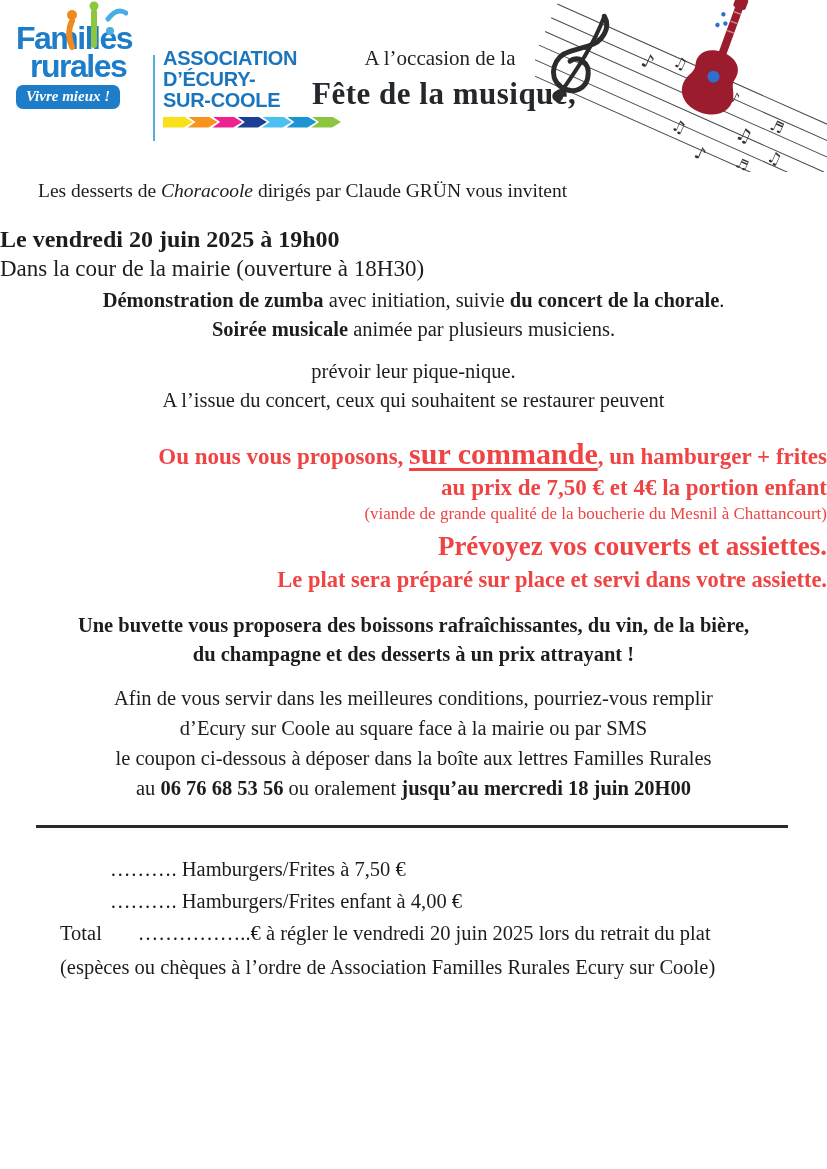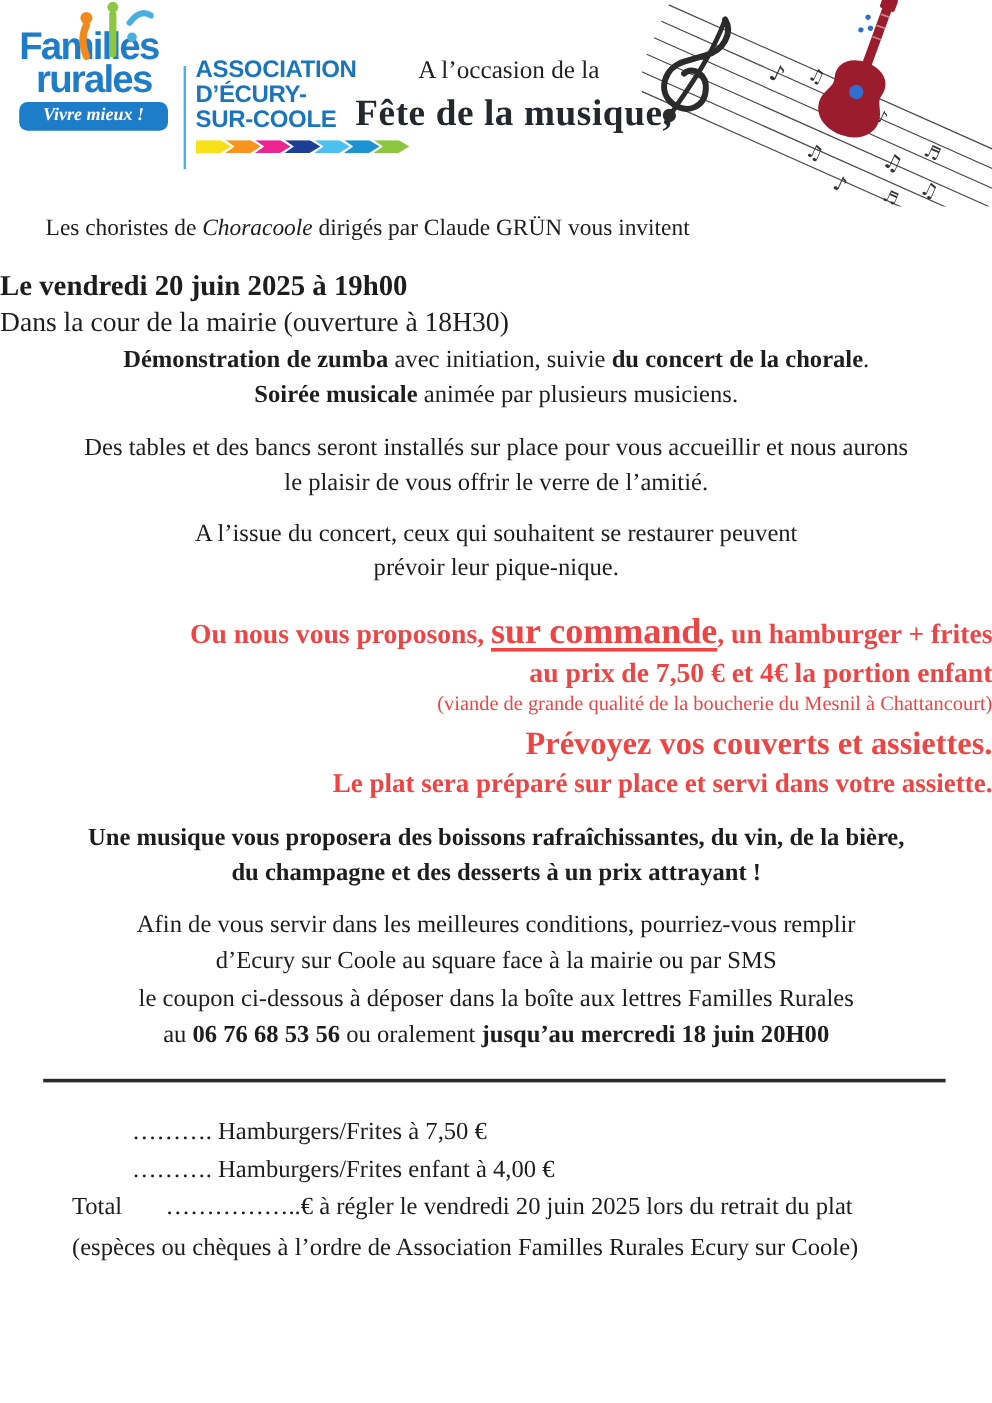--- a/index.html
+++ b/index.html
@@ -8,29 +8,29 @@
     margin:0 auto;overflow:hidden;
     font-family:"Liberation Serif",serif;color:#1d1d1d;
   }
   
   .header{position:relative;height:170px;}
   .logo{position:absolute;left:16px;top:24px;width:134px;}
   .logo-word{font-family:"Liberation Sans",sans-serif;font-weight:bold;color:#1e7dc8;
     font-size:32px;line-height:.88;letter-spacing:-1.5px;}
   .logo-word.w2{margin-left:14px;}
   .logo-tagline{margin-top:5px;background:#1e7dc8;color:#fff;font-style:italic;font-weight:bold;
-    font-size:15px;padding:3px 6px 4px;border-radius:7px;text-align:center;width:124px;box-sizing:border-box;}
+    font-size:15px;padding:3px 6px 4px;border-radius:7px;text-align:center;width:104px;box-sizing:border-box;}
   .logo-figures{position:absolute;top:-23px;left:34px;}
   .logo-sep{position:absolute;left:153px;top:55px;width:2px;height:86px;background:#53aede;}
   .assoc{position:absolute;left:163px;top:48px;font-family:"Liberation Sans",sans-serif;
     font-weight:bold;color:#1b75bc;font-size:20px;line-height:1.06;letter-spacing:-.3px;}
   .color-bar{display:flex;margin-top:5px;height:11px;width:178px;}
   .bar-seg{flex:1;clip-path:polygon(0% 0%,70% 0%,100% 50%,70% 100%,0% 100%,26% 50%);margin-left:-5px;}
   .bar-seg:first-child{margin-left:0;clip-path:polygon(0% 0%,70% 0%,100% 50%,70% 100%,0% 100%);}
-  .occasion{position:absolute;left:296px;top:46px;width:256px;text-align:center;font-size:21px;color:#222;}
+  .occasion{position:absolute;left:312px;top:46px;width:256px;text-align:center;font-size:21px;color:#222;}
   .event-title{font-size:31px;font-weight:bold;margin-top:5px;white-space:nowrap;color:#24282c;letter-spacing:.5px;}
   .illustration{position:absolute;right:0;top:0;}
   .staff-line{stroke:#4a4a4a;stroke-width:1;}
   .clef{stroke:#2b2b2b;fill:none;stroke-linecap:round;}
   .note{fill:#333;font-family:"DejaVu Sans",sans-serif;}
   .guitar{fill:#9b1c2c;}
   
   .intro{margin:10px 0 0 38px;font-size:19.5px;}
   .choir{font-weight:normal;font-style:italic;}
   .when{margin-top:24px;text-align:left;}
@@ -132,52 +132,48 @@
         <rect class="guitar" x="-3.5" y="-54" width="8" height="54" rx="2"></rect>
         <path class="guitar" d="M0,-4 C16,-4 24,6 21,17 C19,24 24,27 26,36 C28,50 16,60 0,60 C-16,60 -28,50 -26,36 C-24,27 -19,24 -21,17 C-24,6 -16,-4 0,-4 Z"></path>
         <circle cx="0" cy="22" r="6" fill="#2e6fd1"></circle>
         <line x1="-3" y1="-46" x2="4.5" y2="-46" stroke="#c9808a" stroke-width="1.5"></line>
         <line x1="-3" y1="-36" x2="4.5" y2="-36" stroke="#c9808a" stroke-width="1.5"></line>
         <line x1="-3" y1="-26" x2="4.5" y2="-26" stroke="#c9808a" stroke-width="1.5"></line>
       </g>
     </svg>
   </div>
 
-  <p class="intro"><span>Les choristes de </span><span class="choir">Choracoole</span><span> dirigés par Claude GRÜN vous invitent</span></p>
+  <p class="intro"><span>Les desserts de </span><span class="choir">Choracoole</span><span> dirigés par Claude GRÜN vous invitent</span></p>
 
   <div class="when">
     <div class="date-line">Le vendredi 20 juin 2025 à 19h00</div>
     <div class="place-line">Dans la cour de la mairie (ouverture à 18H30)</div>
   </div>
 
   <div class="program">
     <div><span class="b">Démonstration de zumba</span><span> avec initiation, suivie </span><span class="b">du concert de la chorale</span><span>.</span></div>
     <div><span class="b">Soirée musicale</span><span> animée par plusieurs musiciens.</span></div>
   </div>
 
-  <div class="welcome">
-    <div>Des tables et des bancs seront installés sur place pour vous accueillir et nous aurons</div>
-    <div>le plaisir de vous offrir le verre de l’amitié.</div>
-  </div>
 
   <div class="picnic">
+    <div>prévoir leur pique-nique.</div>
     <div>A l’issue du concert, ceux qui souhaitent se restaurer peuvent</div>
-    <div>prévoir leur pique-nique.</div>
   </div>
 
   <div class="offer">
     <div class="offer-line"><span>Ou nous vous proposons, </span><span class="offer-highlight">sur commande</span><span>,  un hamburger + frites</span></div>
     <div class="price-line">au prix de 7,50 € et 4€ la portion enfant</div>
     <div class="quality-note">(viande de grande qualité de la boucherie du Mesnil à Chattancourt)</div>
     <div class="cutlery-line">Prévoyez vos couverts et assiettes.</div>
     <div class="plate-line">Le plat sera préparé sur place et servi dans votre assiette.</div>
   </div>
 
   <div class="buvette">
-    <div>Une musique vous proposera des boissons rafraîchissantes, du vin, de la bière,</div>
+    <div>Une buvette vous proposera des boissons rafraîchissantes, du vin, de la bière,</div>
     <div>du champagne et des desserts à un prix attrayant !</div>
   </div>
 
   <div class="instructions">
     <div>Afin de vous servir dans les meilleures conditions, pourriez-vous remplir</div>
     <div>d’Ecury sur Coole au square face à la mairie ou par SMS</div>
     <div>le coupon ci-dessous à déposer dans la boîte aux lettres Familles Rurales</div>
     <div><span>au </span><span class="b">06 76 68 53 56</span><span> ou oralement </span><span class="b">jusqu’au mercredi 18 juin 20H00</span></div>
   </div>
 

